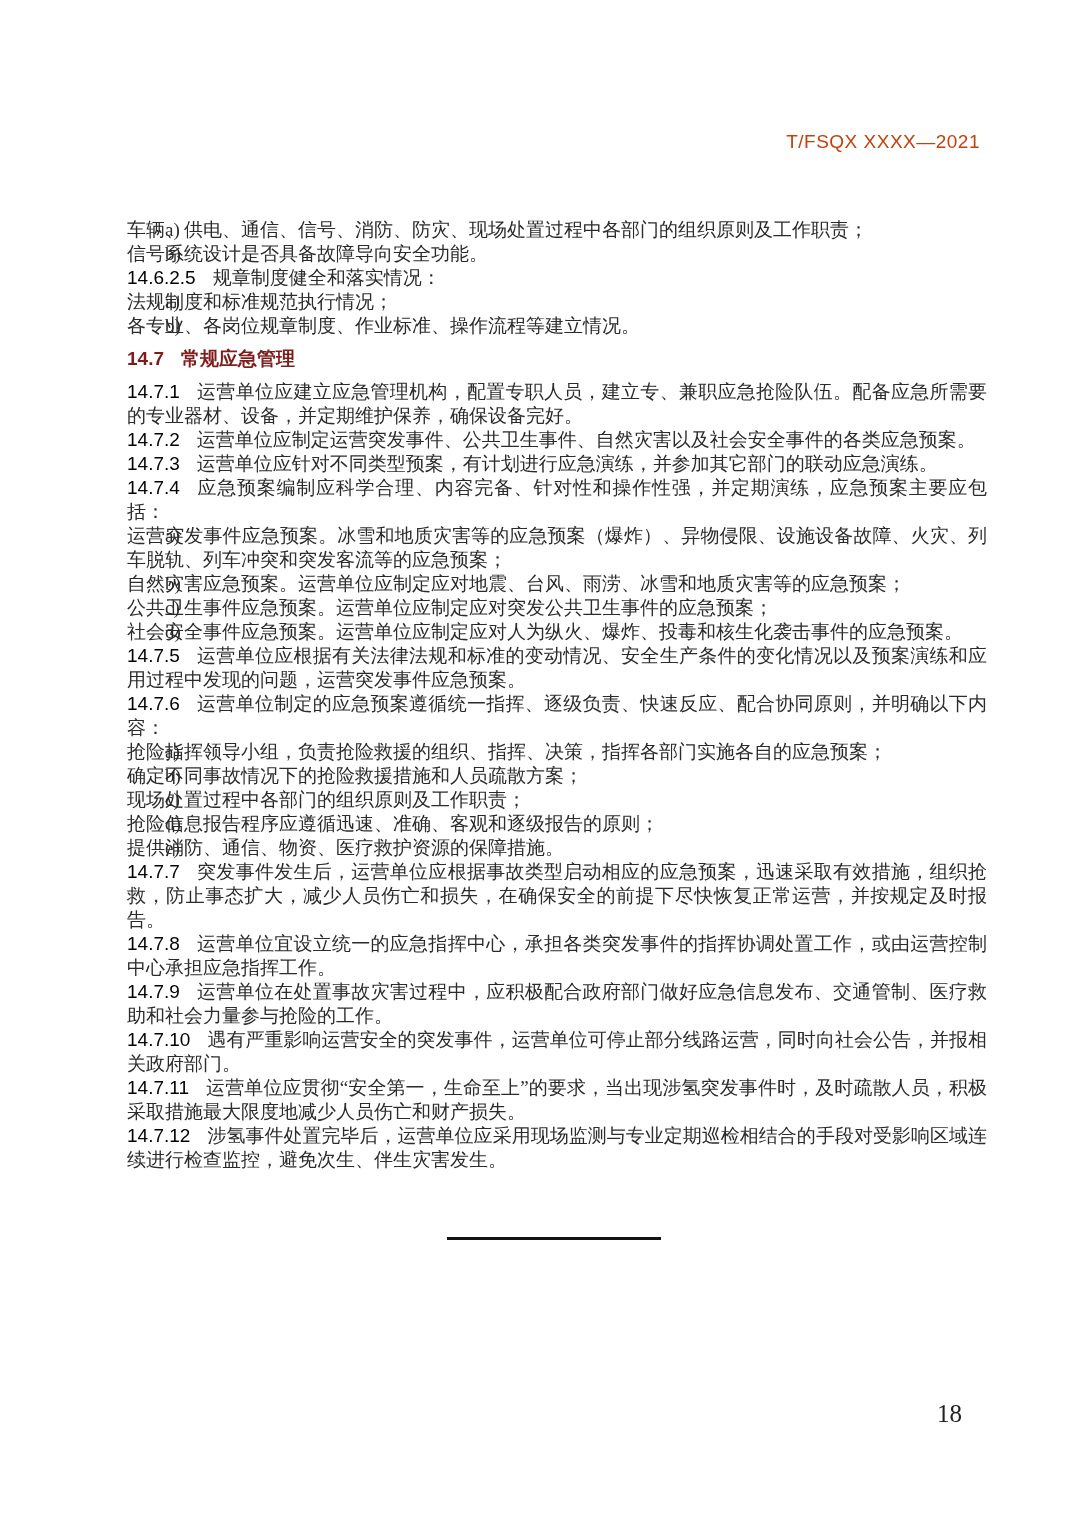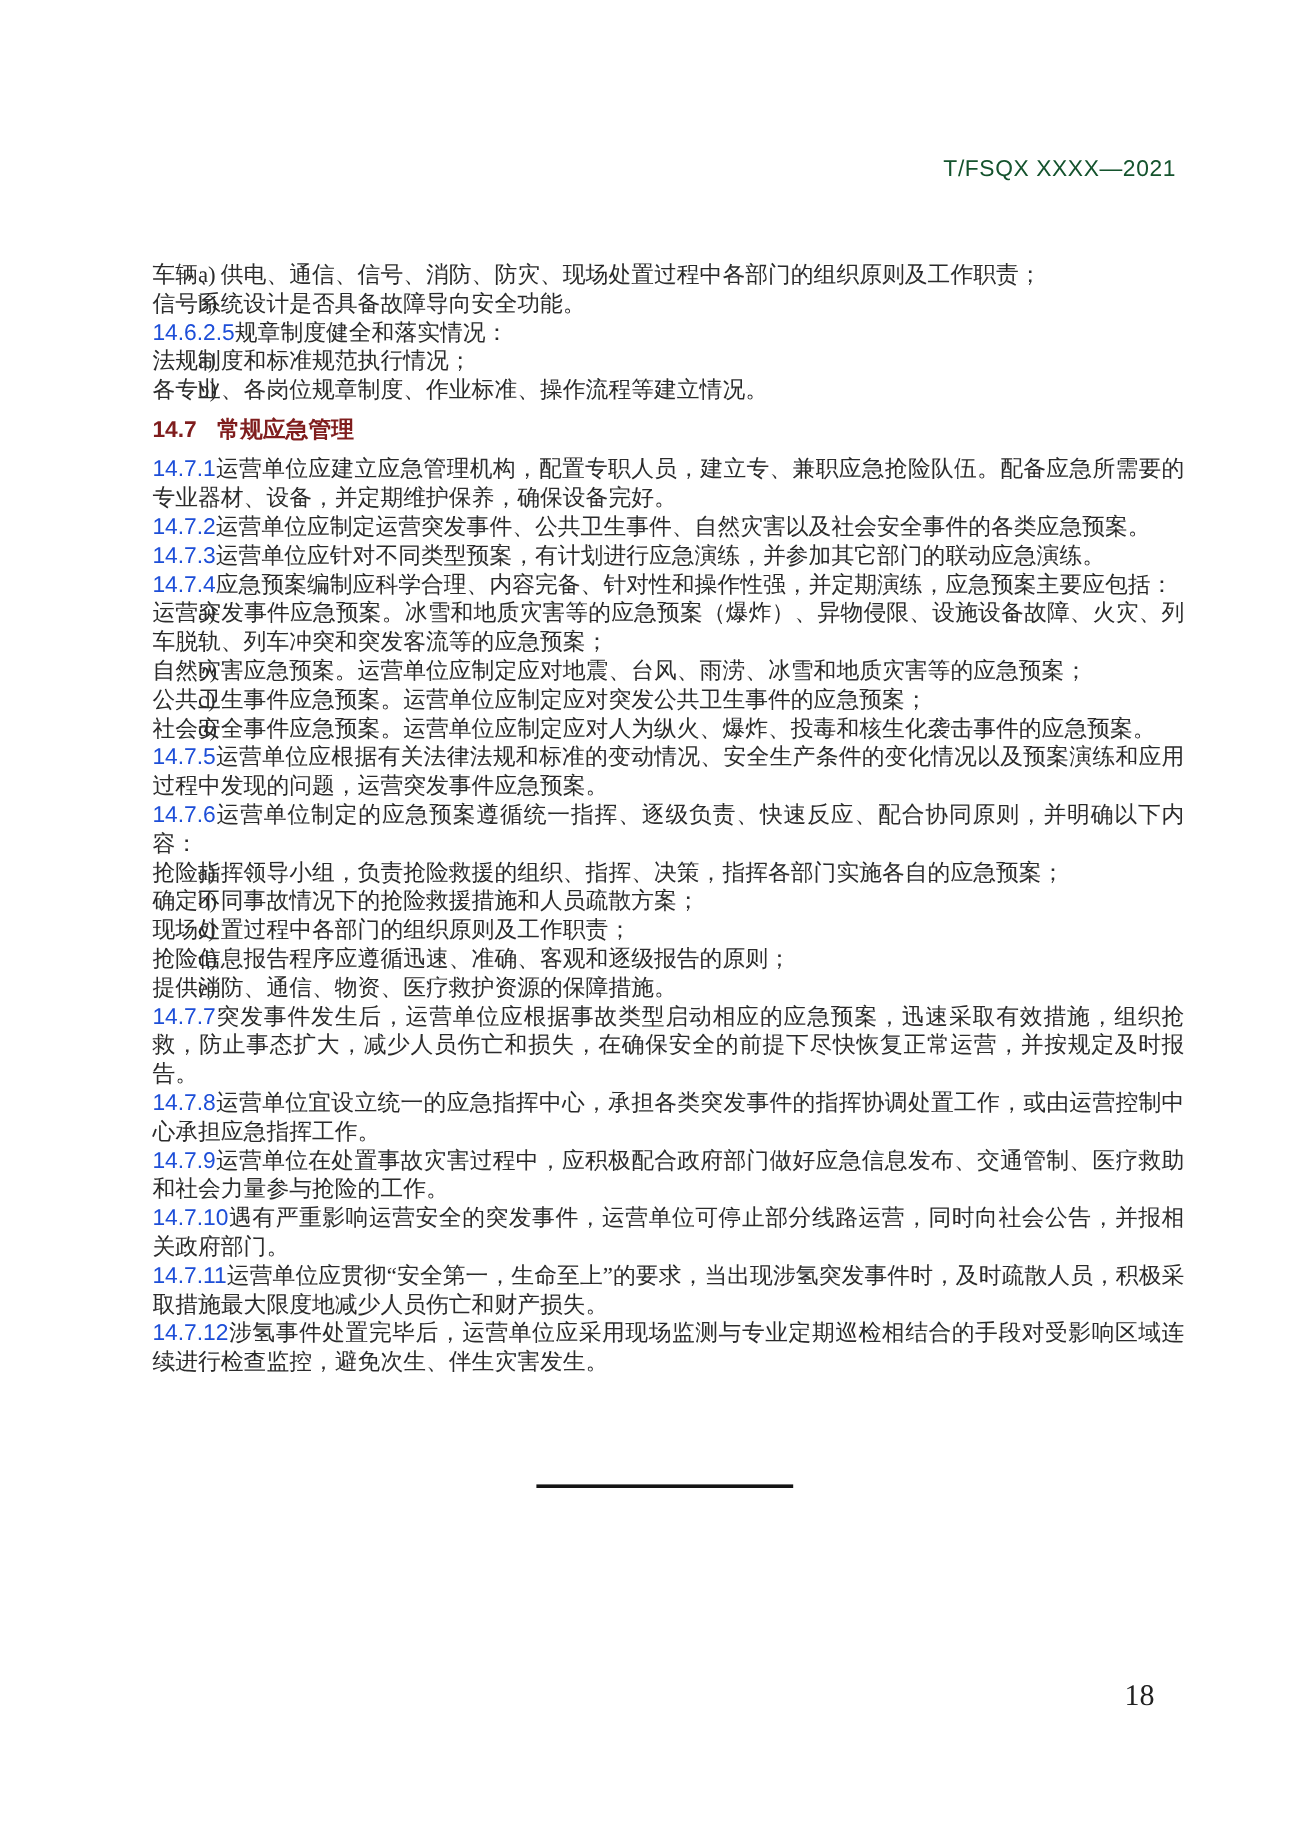--- a/index.html
+++ b/index.html
@@ -12,35 +12,36 @@
     font-family: "Liberation Serif", "DejaVu Serif", serif;
     color: #2b2b2b;
   }
   .header-code {
     position: absolute;
     top: 131px;
     right: 100px;
     font-family: "Liberation Sans", "DejaVu Sans", sans-serif;
     font-size: 19px;
     letter-spacing: 0.5px;
-    color: #14532d;
+    color: #c2410c;
   }
   .doc-body {
     position: absolute;
     top: 218px;
     left: 127px;
     width: 860px;
     font-size: 19px;
     line-height: 24px;
     text-align: justify;
   }
   .doc-body p, .doc-body h3 { margin: 0; padding: 0; }
   .clause .num {
     font-family: "Liberation Sans", "DejaVu Sans", sans-serif;
-    color: #1d4ed8;
+    color: #000000;
+    margin-right: 17px;
     white-space: nowrap;
   }
   .heading {
     font-family: "Liberation Sans", "DejaVu Sans", sans-serif;
     font-weight: bold;
     font-size: 19px;
     color: #7f1d1d;
     margin: 9px 0 9px 0 !important;
     text-align: left;
   }

